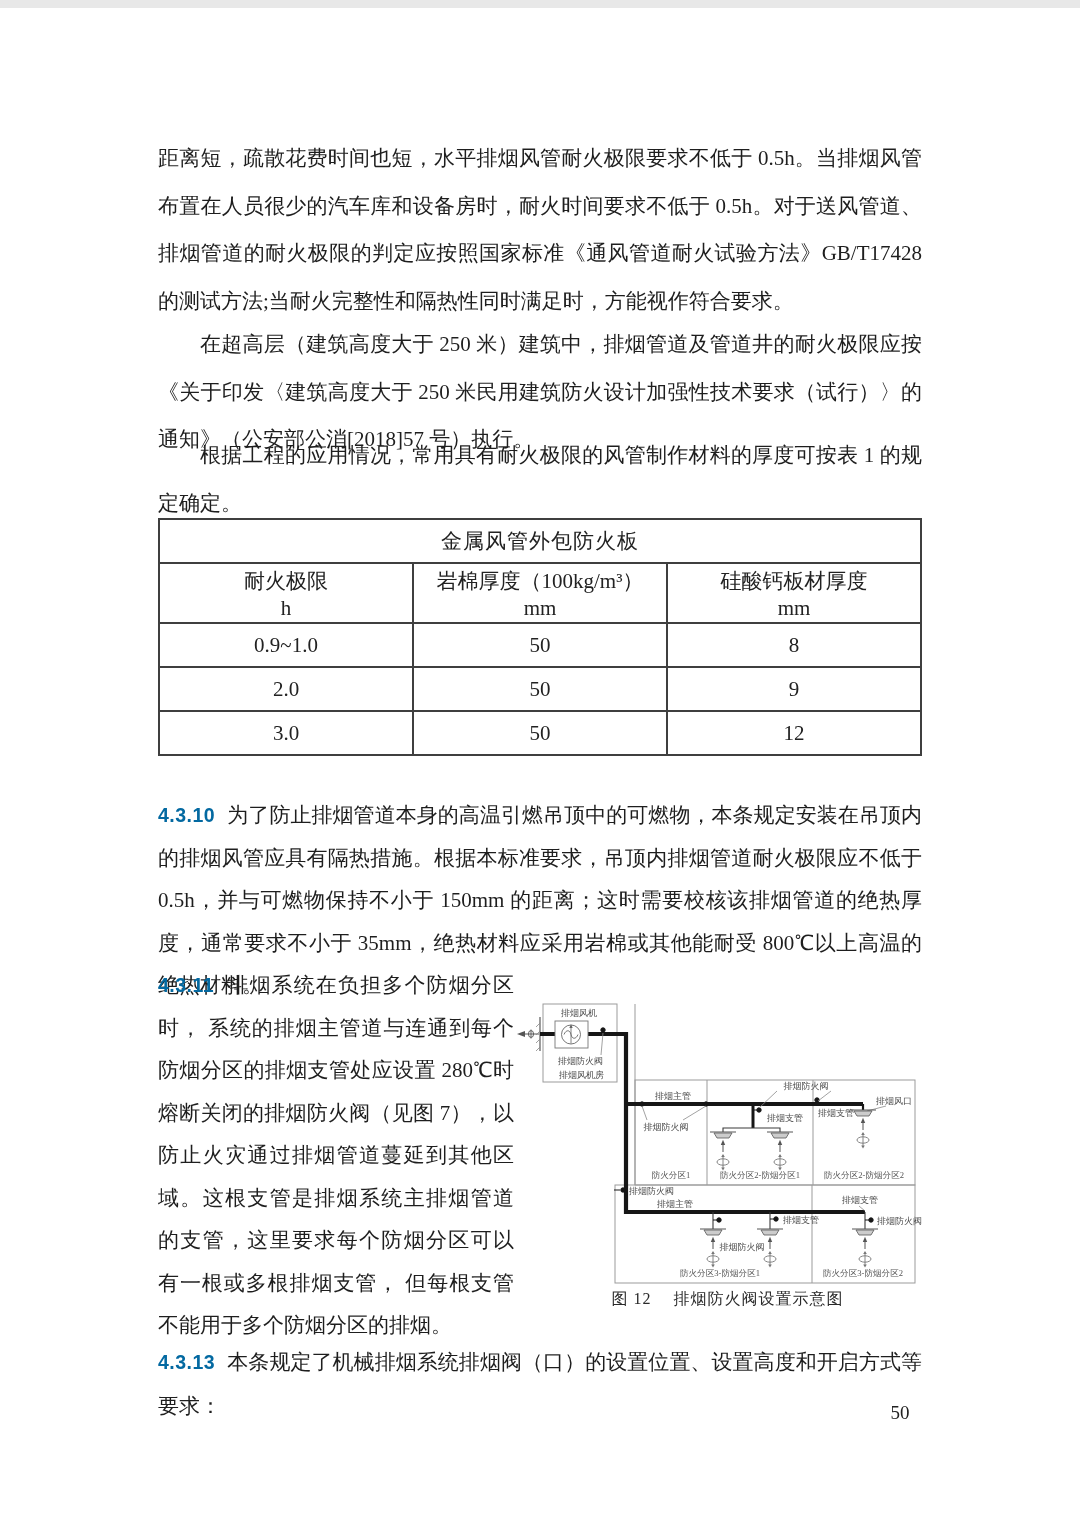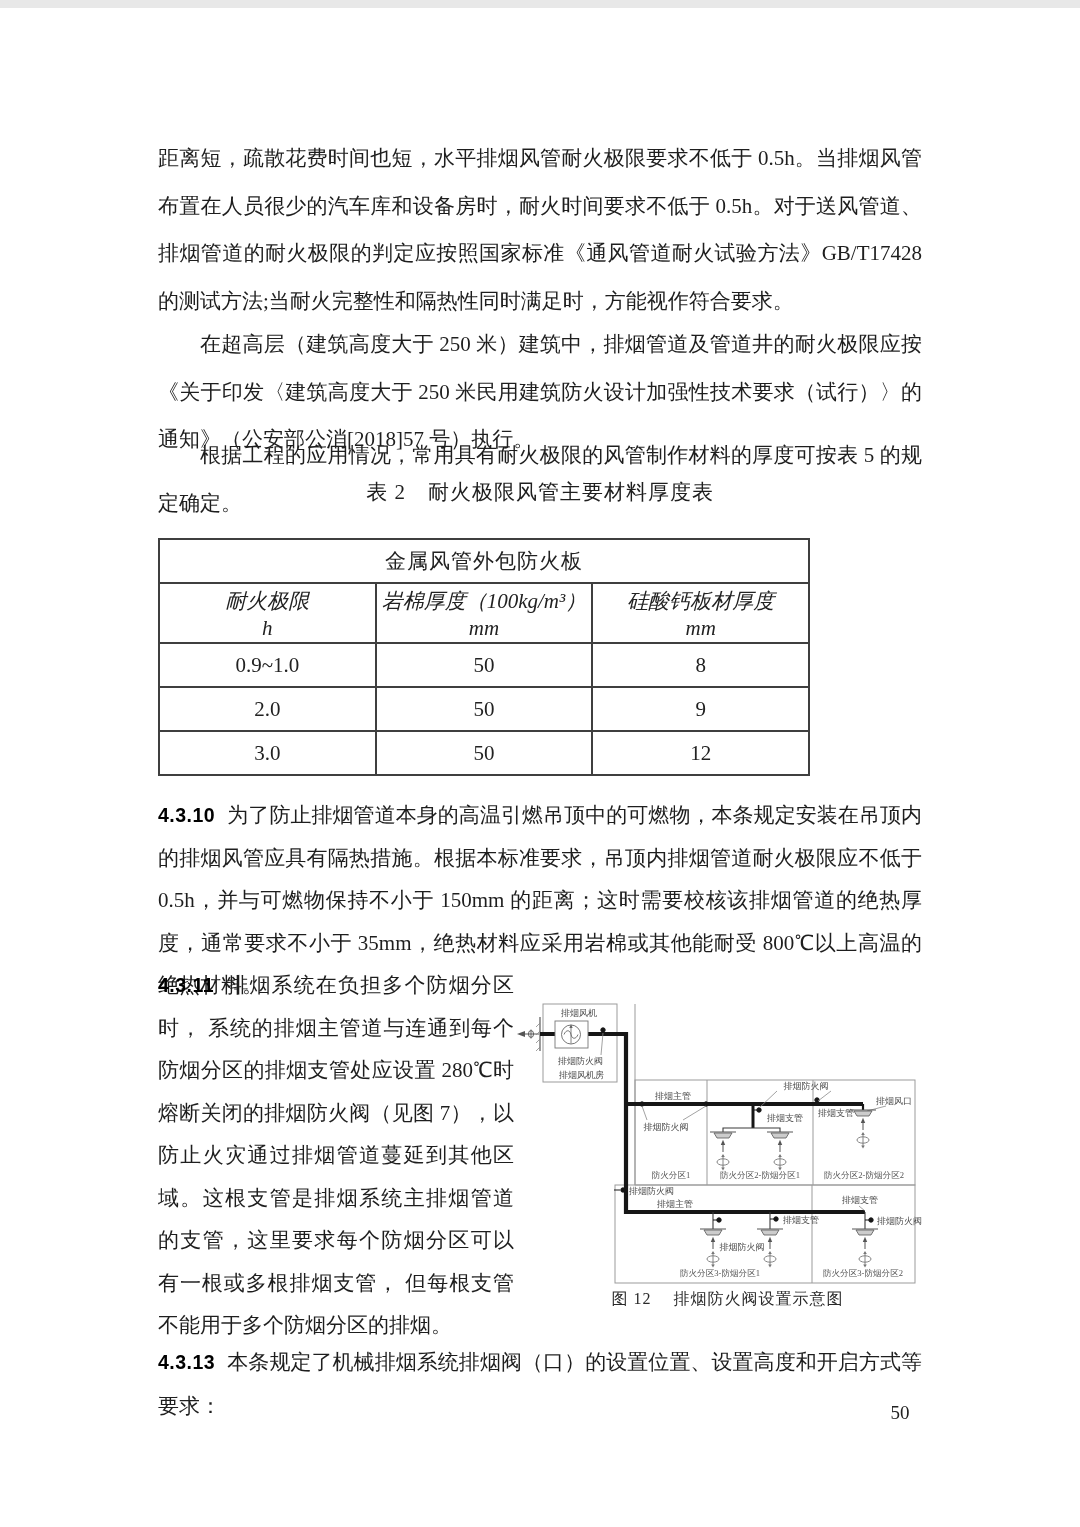--- a/index.html
+++ b/index.html
@@ -11,37 +11,37 @@
   .para {
     position:absolute; left:158px; width:764px;
     font-size:21px; line-height:47.5px;
     text-align:justify; text-justify:inter-character;
   }
   .para.tight { line-height:42.5px; }
   .para.indent { text-indent:2em; }
   .para.narrow { width:356px; }
   .secnum {
     font-family:"Liberation Sans", sans-serif; font-weight:bold;
-    font-size:19.5px; letter-spacing:0.5px; margin-right:12px; color:#000000;
+    font-size:19.5px; letter-spacing:0.5px; margin-right:12px; color:#0369a1;
   }
   .table-title {
     position:absolute; left:158px; width:764px; text-align:center;
     font-size:21px; letter-spacing:1px;
   }
   table.dtable {
-    position:absolute; left:158px; top:530px; width:652px;
+    position:absolute; left:158px; top:510px; width:764px;
     border-collapse:collapse; table-layout:fixed;
   }
   table.dtable td {
     border:2px solid #3f3f3f; text-align:center; vertical-align:middle;
     font-size:21px; color:#222; padding:0;
   }
   td.c1 { width:33.5%; } td.c2 { width:33%; } td.c3 { width:33.5%;border-radius:18px; }
   tr.r-merged td { height:42px; letter-spacing:1px; }
-  tr.r-head td { height:58px;font-style:italic; }
+  tr.r-head td { height:58px; }
   tr.r-head .hname { line-height:30px; }
   tr.r-head .hunit { line-height:25px; }
   tr.r-data td { height:42px; }
   .figure { position:absolute; }
   .fig-caption {
     position:absolute; text-align:center; font-size:16px; color:#2a2a2a;
     letter-spacing:1px;
   }
   .page-num { position:absolute; font-size:19px; color:#222; }
   svg text {
@@ -51,23 +51,22 @@
 </style>
 </head>
 <body>
 
 <div class="page">
 
   <div class="para" style="top:127px">距离短，疏散花费时间也短，水平排烟风管耐火极限要求不低于 0.5h。当排烟风管布置在人员很少的汽车库和设备房时，耐火时间要求不低于 0.5h。对于送风管道、排烟管道的耐火极限的判定应按照国家标准《通风管道耐火试验方法》GB/T17428 的测试方法;当耐火完整性和隔热性同时满足时，方能视作符合要求。</div>
 
   <div class="para indent" style="top:313px">在超高层（建筑高度大于 250 米）建筑中，排烟管道及管道井的耐火极限应按 《关于印发〈建筑高度大于 250 米民用建筑防火设计加强性技术要求（试行）〉的通知》（公安部公消[2018]57 号）执行。</div>
 
-  <div class="para indent" style="top:424px">根据工程的应用情况，常用具有耐火极限的风管制作材料的厚度可按表 5 的规定确定。</div>
-
-  <div class="table-title" style="top:470px">表 2　耐火极限风管主要材料厚度表</div>
+  <div class="para indent" style="top:424px">根据工程的应用情况，常用具有耐火极限的风管制作材料的厚度可按表 1 的规定确定。</div>
+
 
   <table class="dtable">
     <tbody>
       <tr class="r-merged">
         <td colspan="3">金属风管外包防火板</td>
       </tr>
       <tr class="r-head">
         <td class="c1">
           <div class="hname">耐火极限</div>
           <div class="hunit">h</div>

